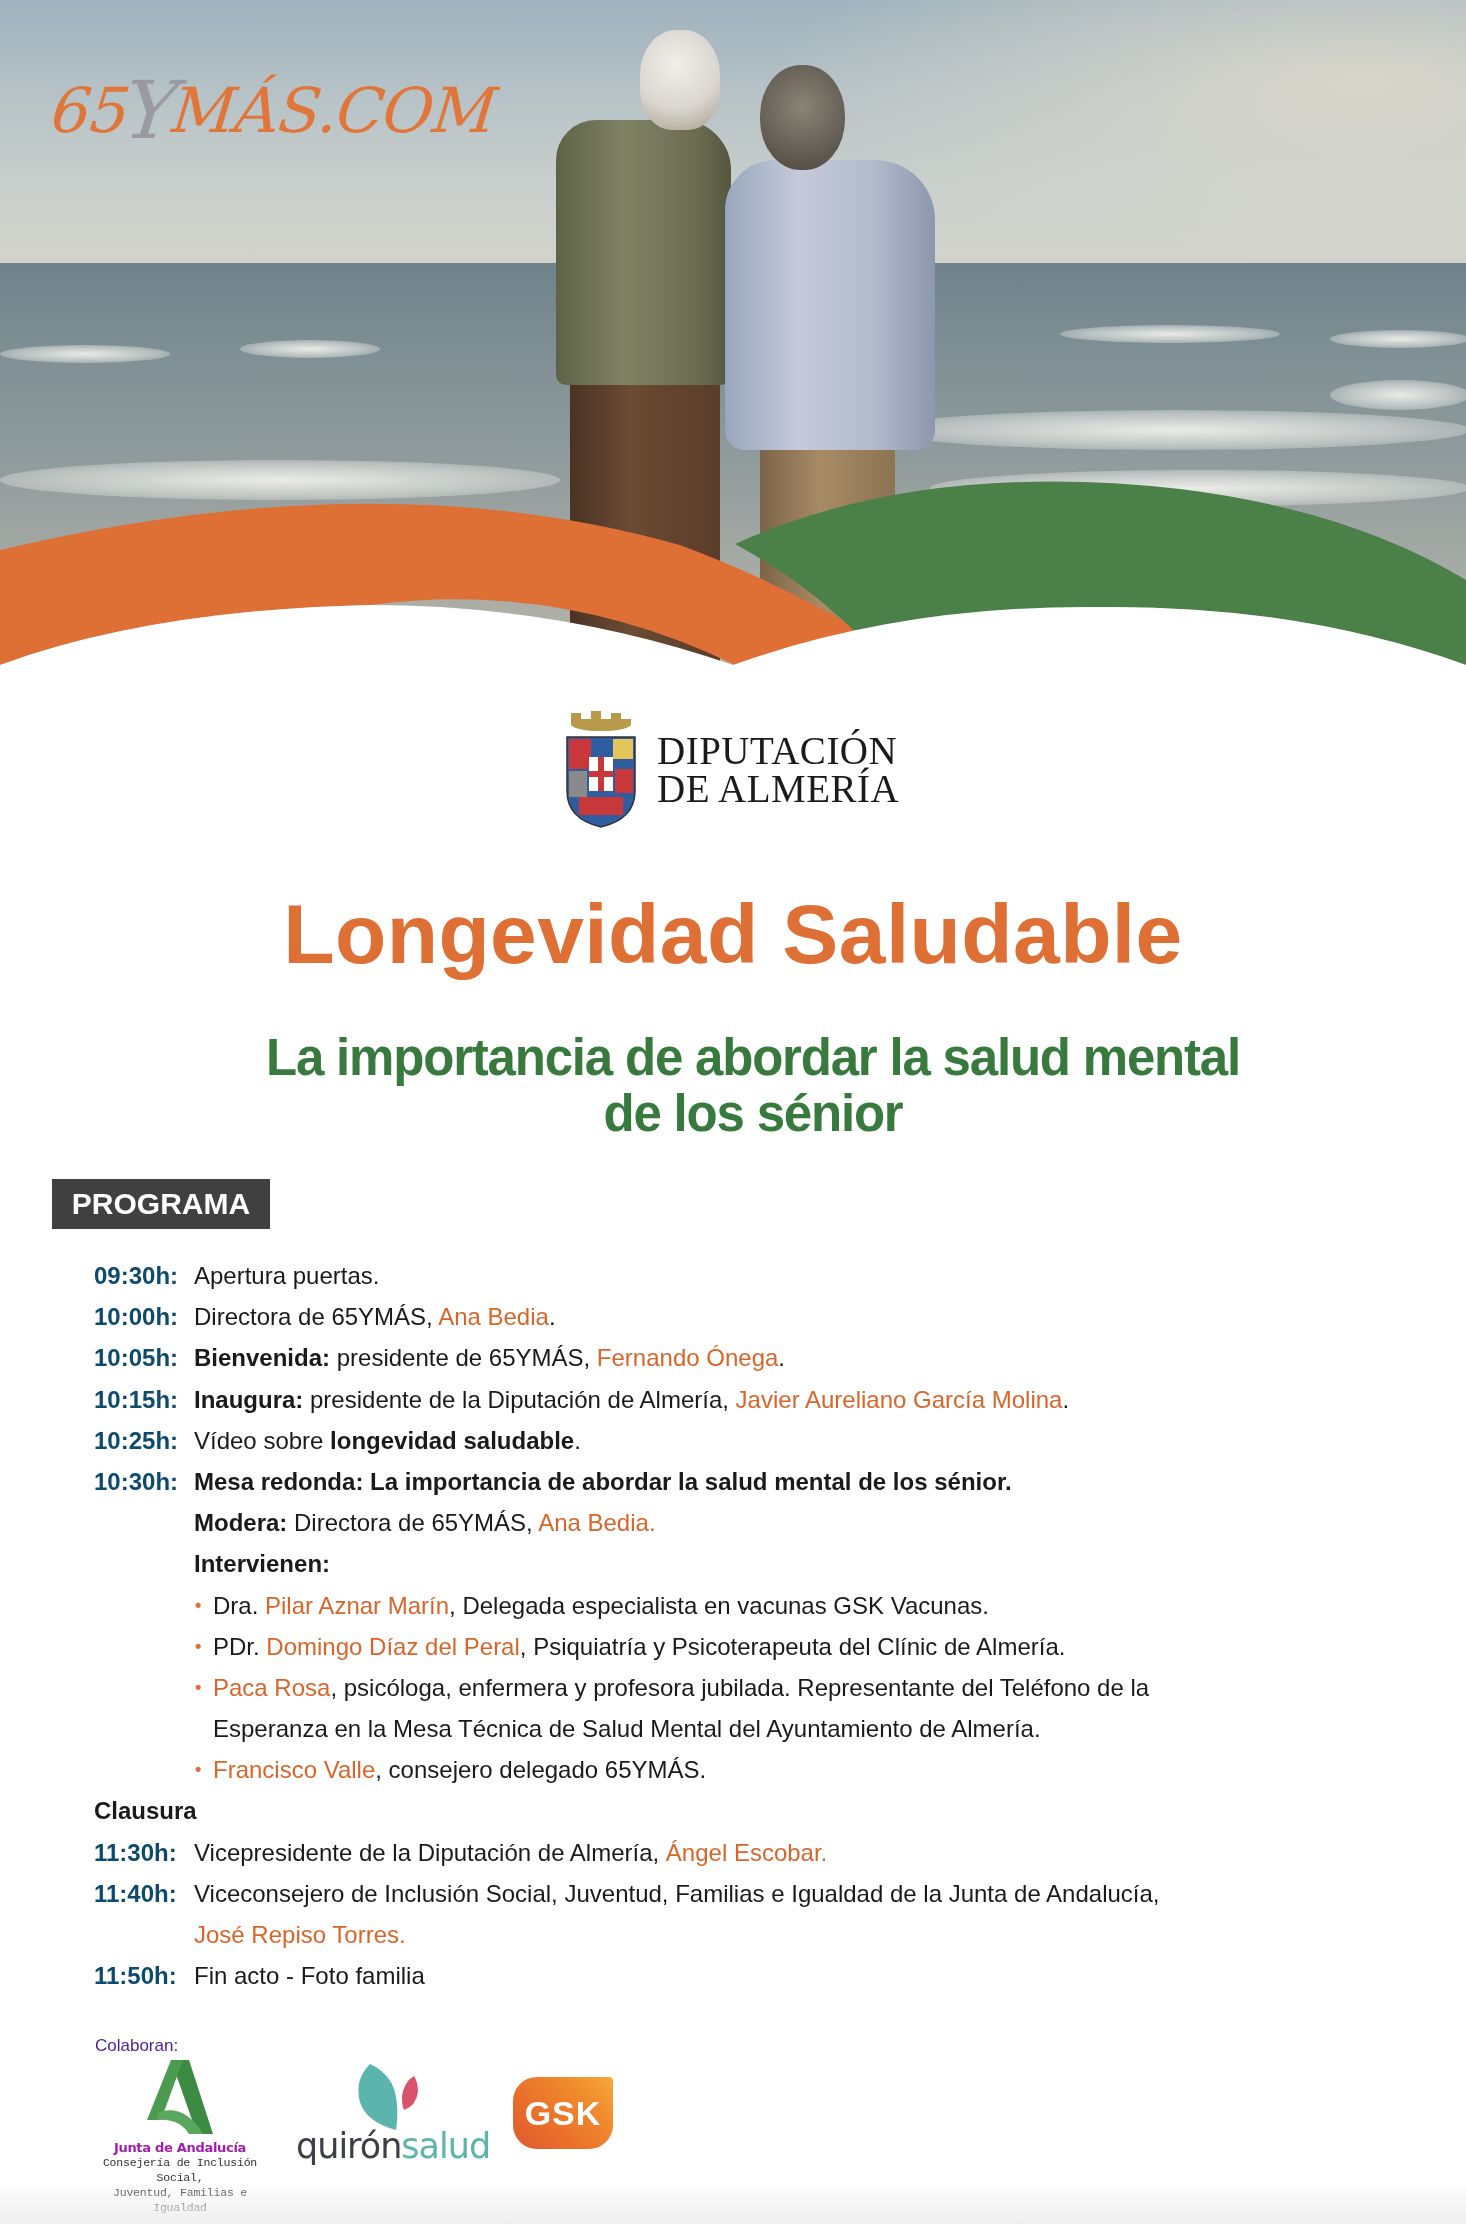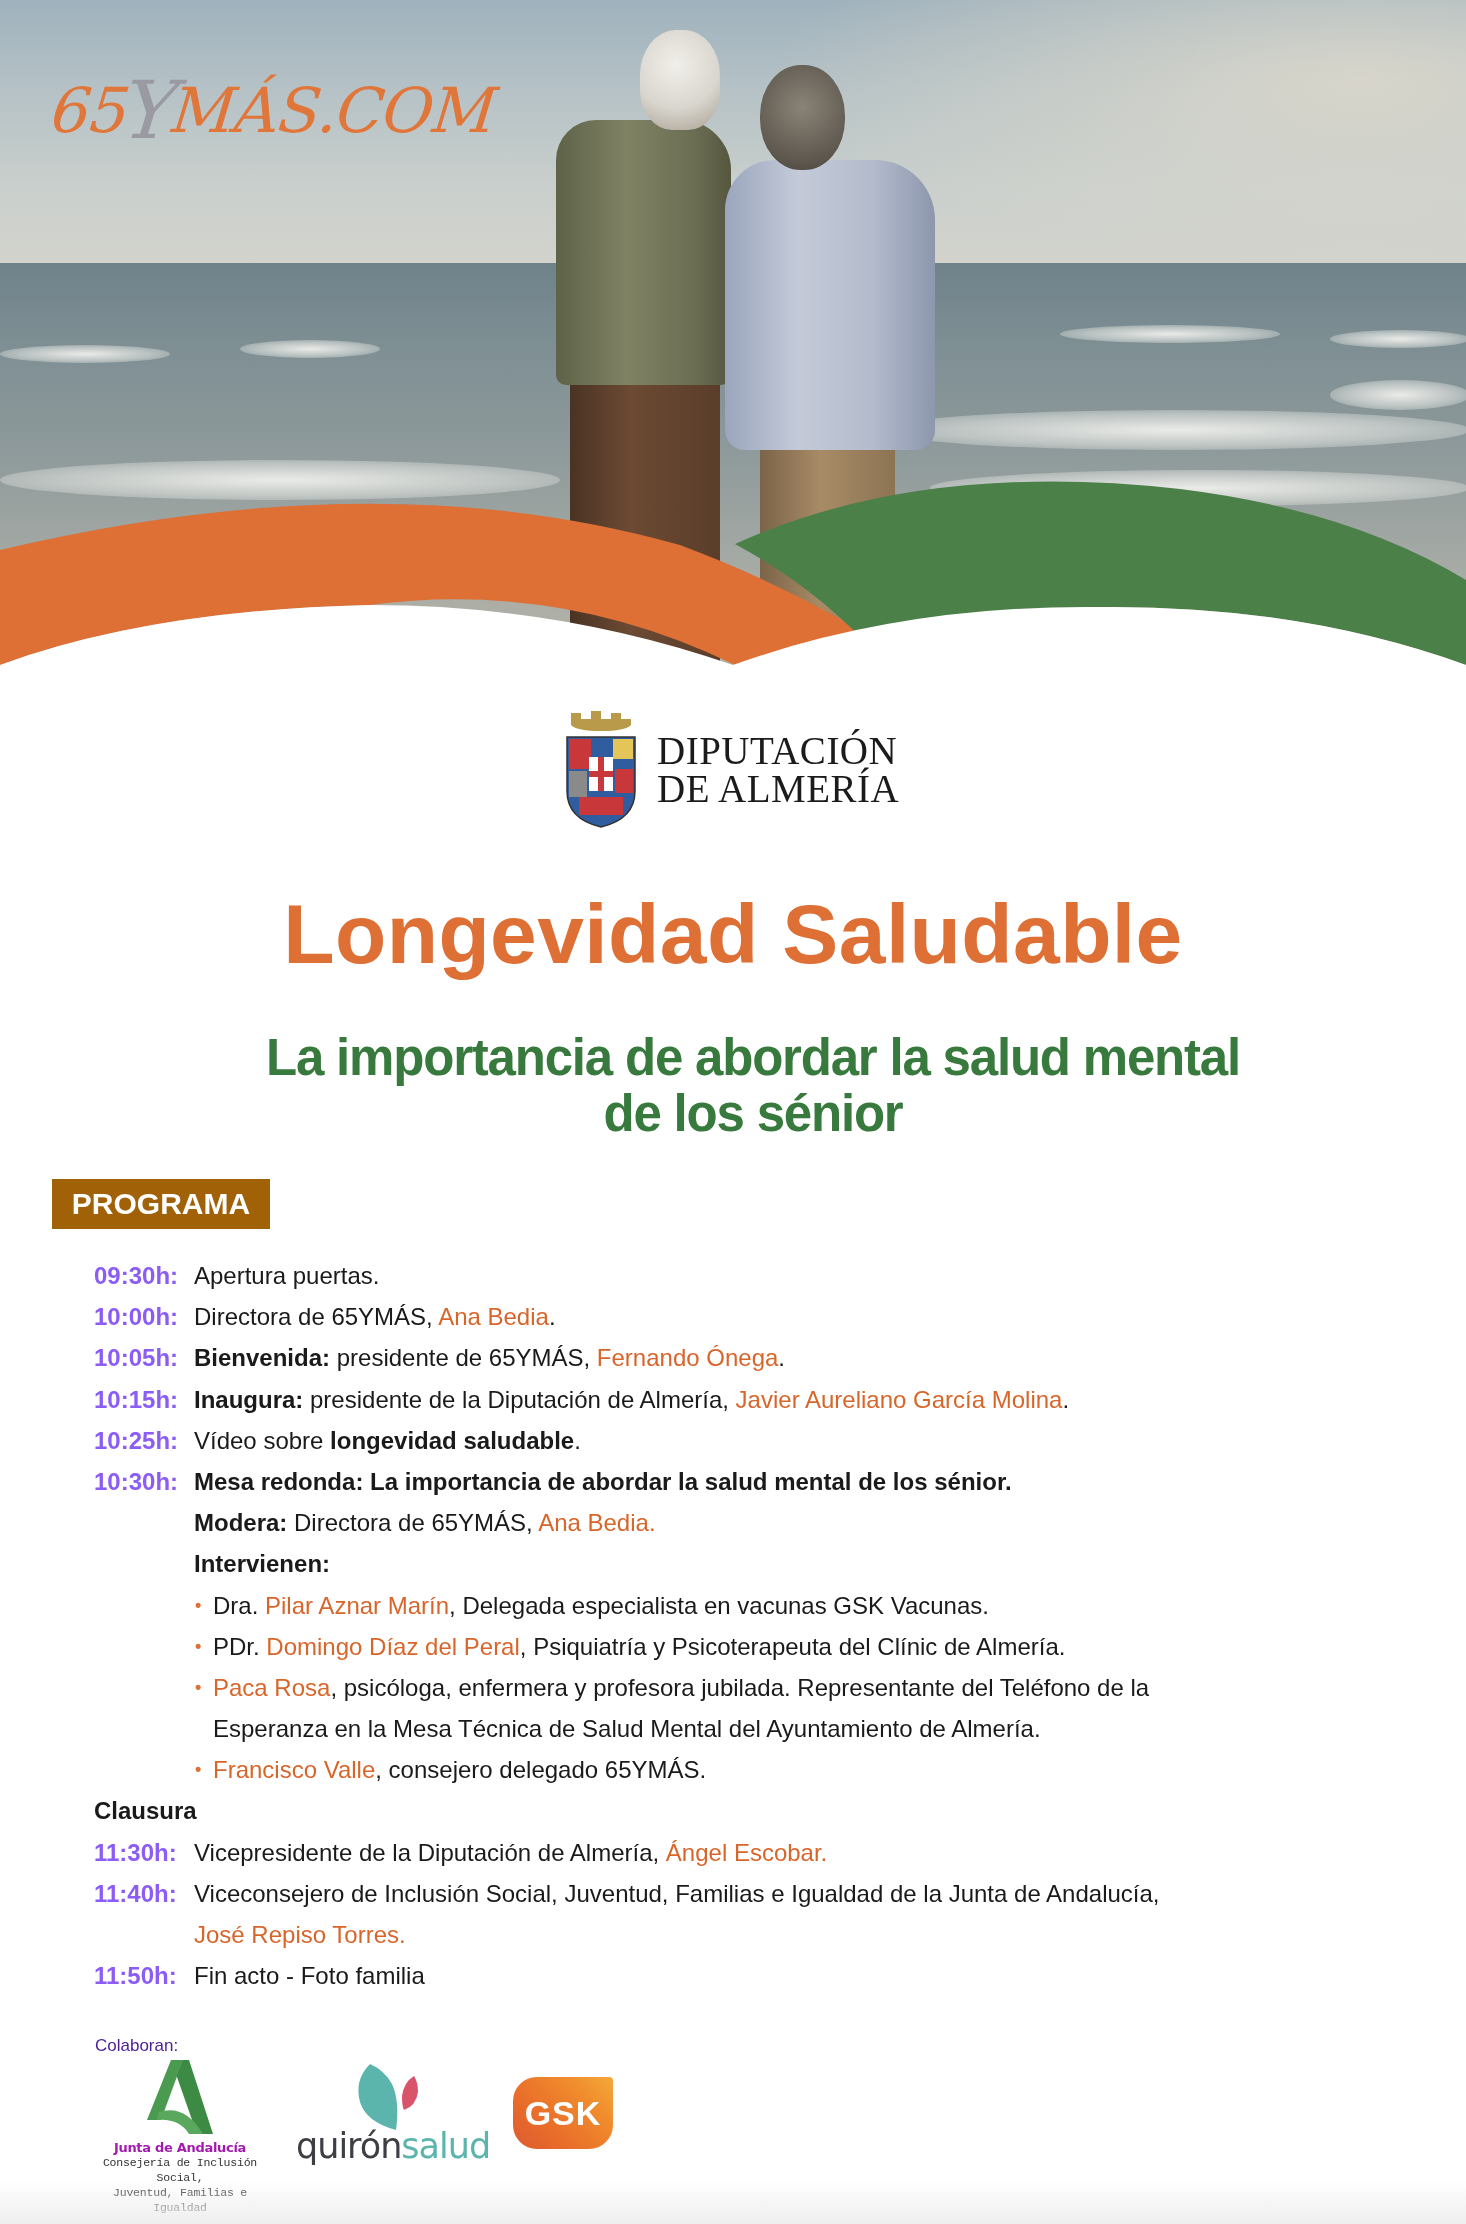--- a/index.html
+++ b/index.html
@@ -45,25 +45,25 @@
   .shield { width: 72px; height: 118px; position: relative; margin-right: 20px; }
   .inst-name { font-family: "Liberation Serif", serif; font-size: 39px; line-height: 38px; color: #1b1b1b; letter-spacing: 0.5px; }
 
   
   .title { position: absolute; left: 0; width: 1466px; top: 886px; text-align: center;
            font-size: 84px; font-weight: 700; color: #de6f35; letter-spacing: 0.4px; line-height: 96px; }
   .subtitle { position: absolute; left: 0; width: 1466px; top: 1030px; text-align: center;
               font-size: 51px; font-weight: 700; color: #387a3e; line-height: 56px; letter-spacing: -1.2px; padding-left: 40px; }
 
   
-  .program-badge { position: absolute; left: 52px; top: 1179px; width: 218px; height: 50px; background: #a16207;
+  .program-badge { position: absolute; left: 52px; top: 1179px; width: 218px; height: 50px; background: #404040;
                    color: #ffffff; font-weight: 700; font-size: 30px; line-height: 50px; text-align: center; }
   .agenda { position: absolute; left: 94px; top: 1255px; width: 1320px; font-size: 24px; line-height: 41.2px; }
   .row { position: relative; height: 41.2px; white-space: nowrap; }
-  .time { position: absolute; left: 0; color: #8b5cf6; font-weight: 700; }
+  .time { position: absolute; left: 0; color: #0c4a6e; font-weight: 700; }
   .body { position: absolute; left: 100px; }
   .bold { font-weight: 700; }
   .accent { color: #d8652a; }
   .bullet-row .body { left: 119px; }
   .bullet { position: absolute; left: 101px; color: #de6f35; font-weight: 700; font-size: 18px; }
   .section-label { font-weight: 700; position: absolute; left: 0; }
 
   
   .colaboran { position: absolute; left: 95px; top: 2036px; font-size: 17px; color: #4c1d95; }
   .junta { position: absolute; left: 92px; top: 2060px; width: 176px; text-align: center; }

